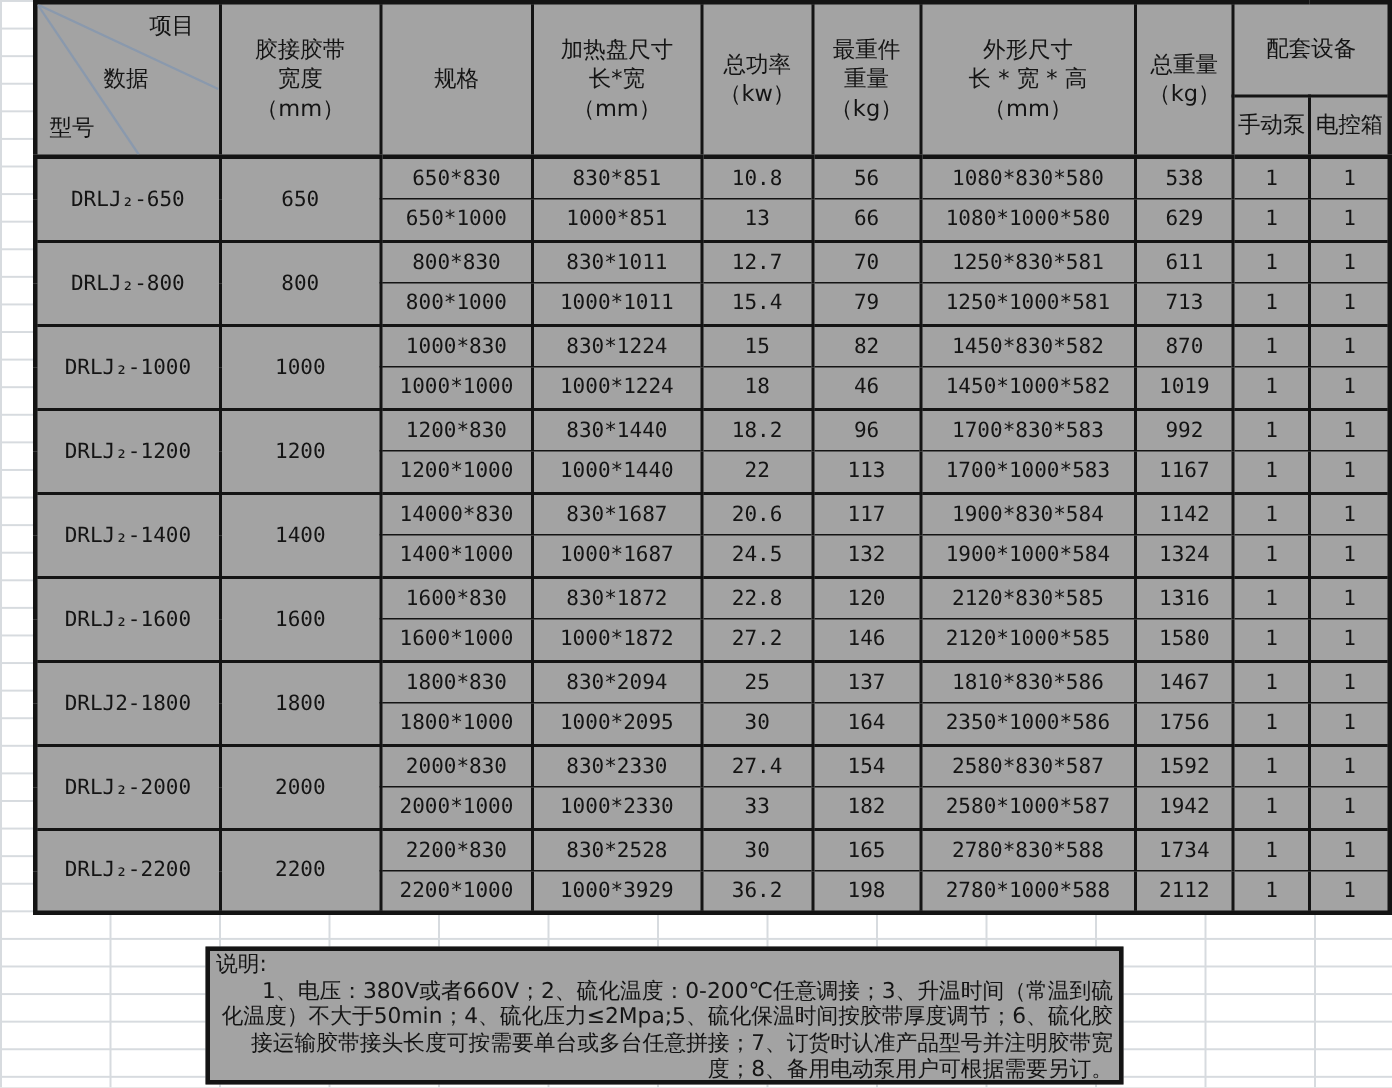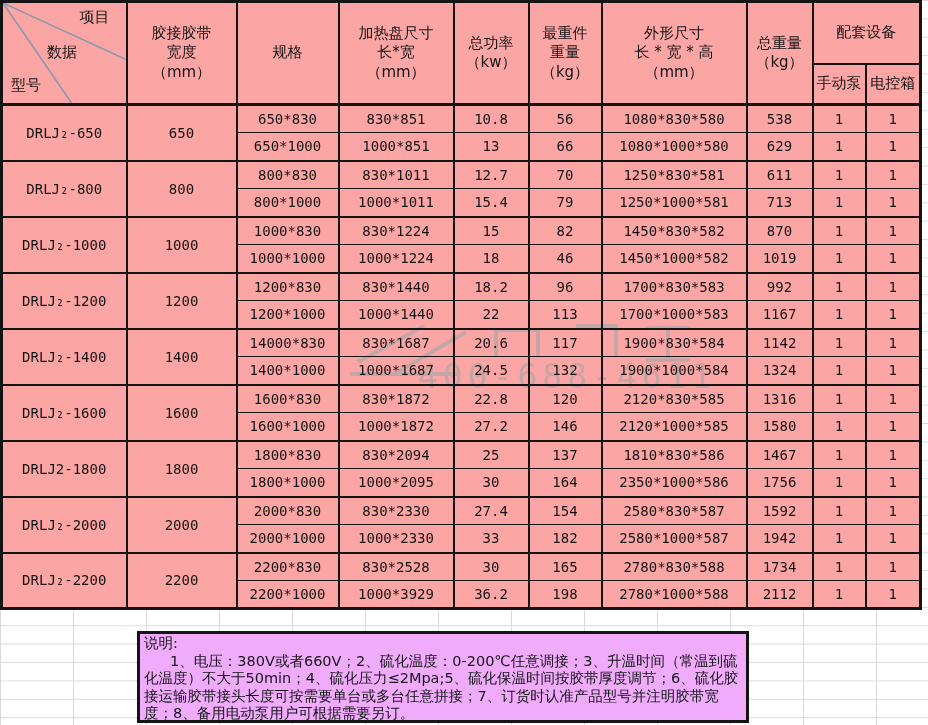--- a/index.html
+++ b/index.html
@@ -14,24 +14,24 @@
   }
   
   .grid-bg {
     position: absolute; inset: 0;
     background-image:
       linear-gradient(to bottom, #d7dbdf 1px, transparent 1px),
       linear-gradient(to right, #d7dbdf 1px, transparent 1px);
     background-size: 73px 18.4px;
   }
   .spec-table {
-    position: absolute; left: 0; top: 0;
+    position: absolute; left: 22px; top: 0;
     border-collapse: collapse;
     table-layout: fixed;
-    background: #fca5a5;
+    background: #a3a3a3;
     border: 3px solid #141414;
   }
   .spec-table th, .spec-table td {
     border: 2px solid #141414;
     padding: 0 2px;
     text-align: center;
     vertical-align: middle;
     font-weight: normal;
     overflow: hidden;
   }
@@ -56,29 +56,29 @@
   .corner { position: relative; padding: 0; }
   .corner svg { position: absolute; inset: 0; width: 100%; height: 100%; }
   .corner .lbl { position: absolute; font-size: 15px; color: #141414; }
   .lbl-project { right: 16px; top: 5px; }
   .lbl-data   { left: 44px; top: 40px; }
   .lbl-model  { left: 8px; bottom: 8px; }
   
   .notes {
     position: absolute; left: 137px; top: 631px;
     width: 612px; height: 92px;
-    background: #f0abfc;
+    background: #a3a3a3;
     border: 3px solid #141414;
     padding: 1px 4px 0 4px;
     font-size: 14.5px;
     line-height: 17.5px;
     text-align: left;
     overflow: hidden;
   }
-  .notes p { margin: 0; text-indent: 1.8em; }
+  .notes p { margin: 0; text-indent: 1.8em; text-align: right; }
   
   .watermark {
     position: absolute; left: 346px; top: 316px;
     width: 420px; height: 80px;
     opacity: 0.8;
     mix-blend-mode: darken;
     pointer-events: none;
   }
   .watermark svg text {
     font-family: "DejaVu Sans Mono", monospace;

